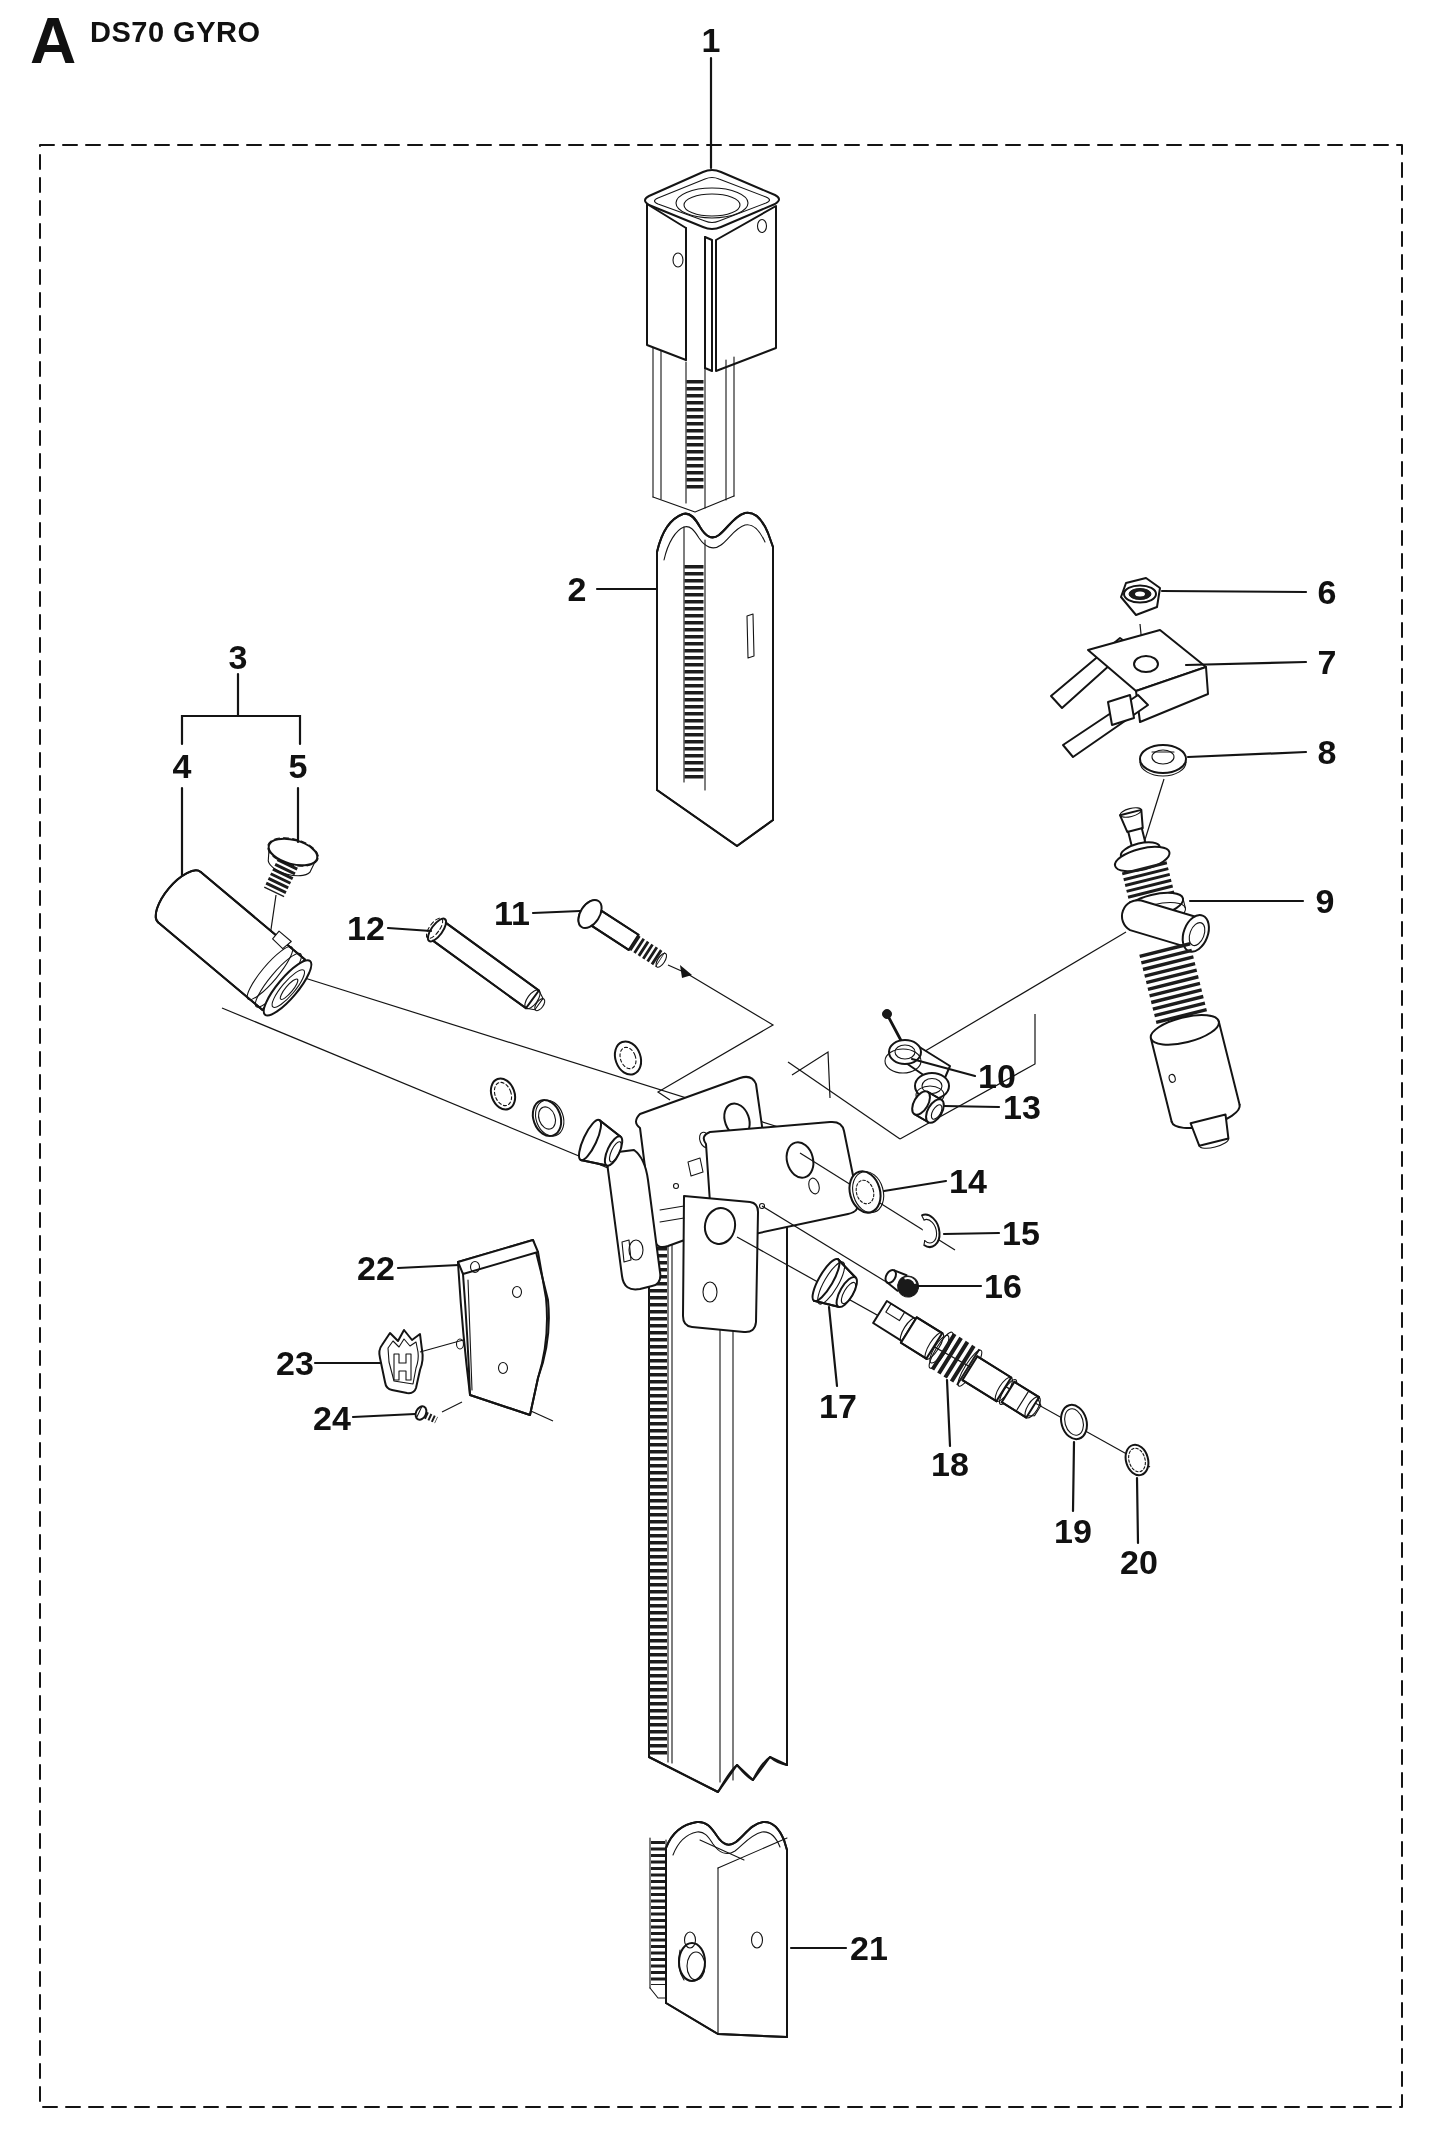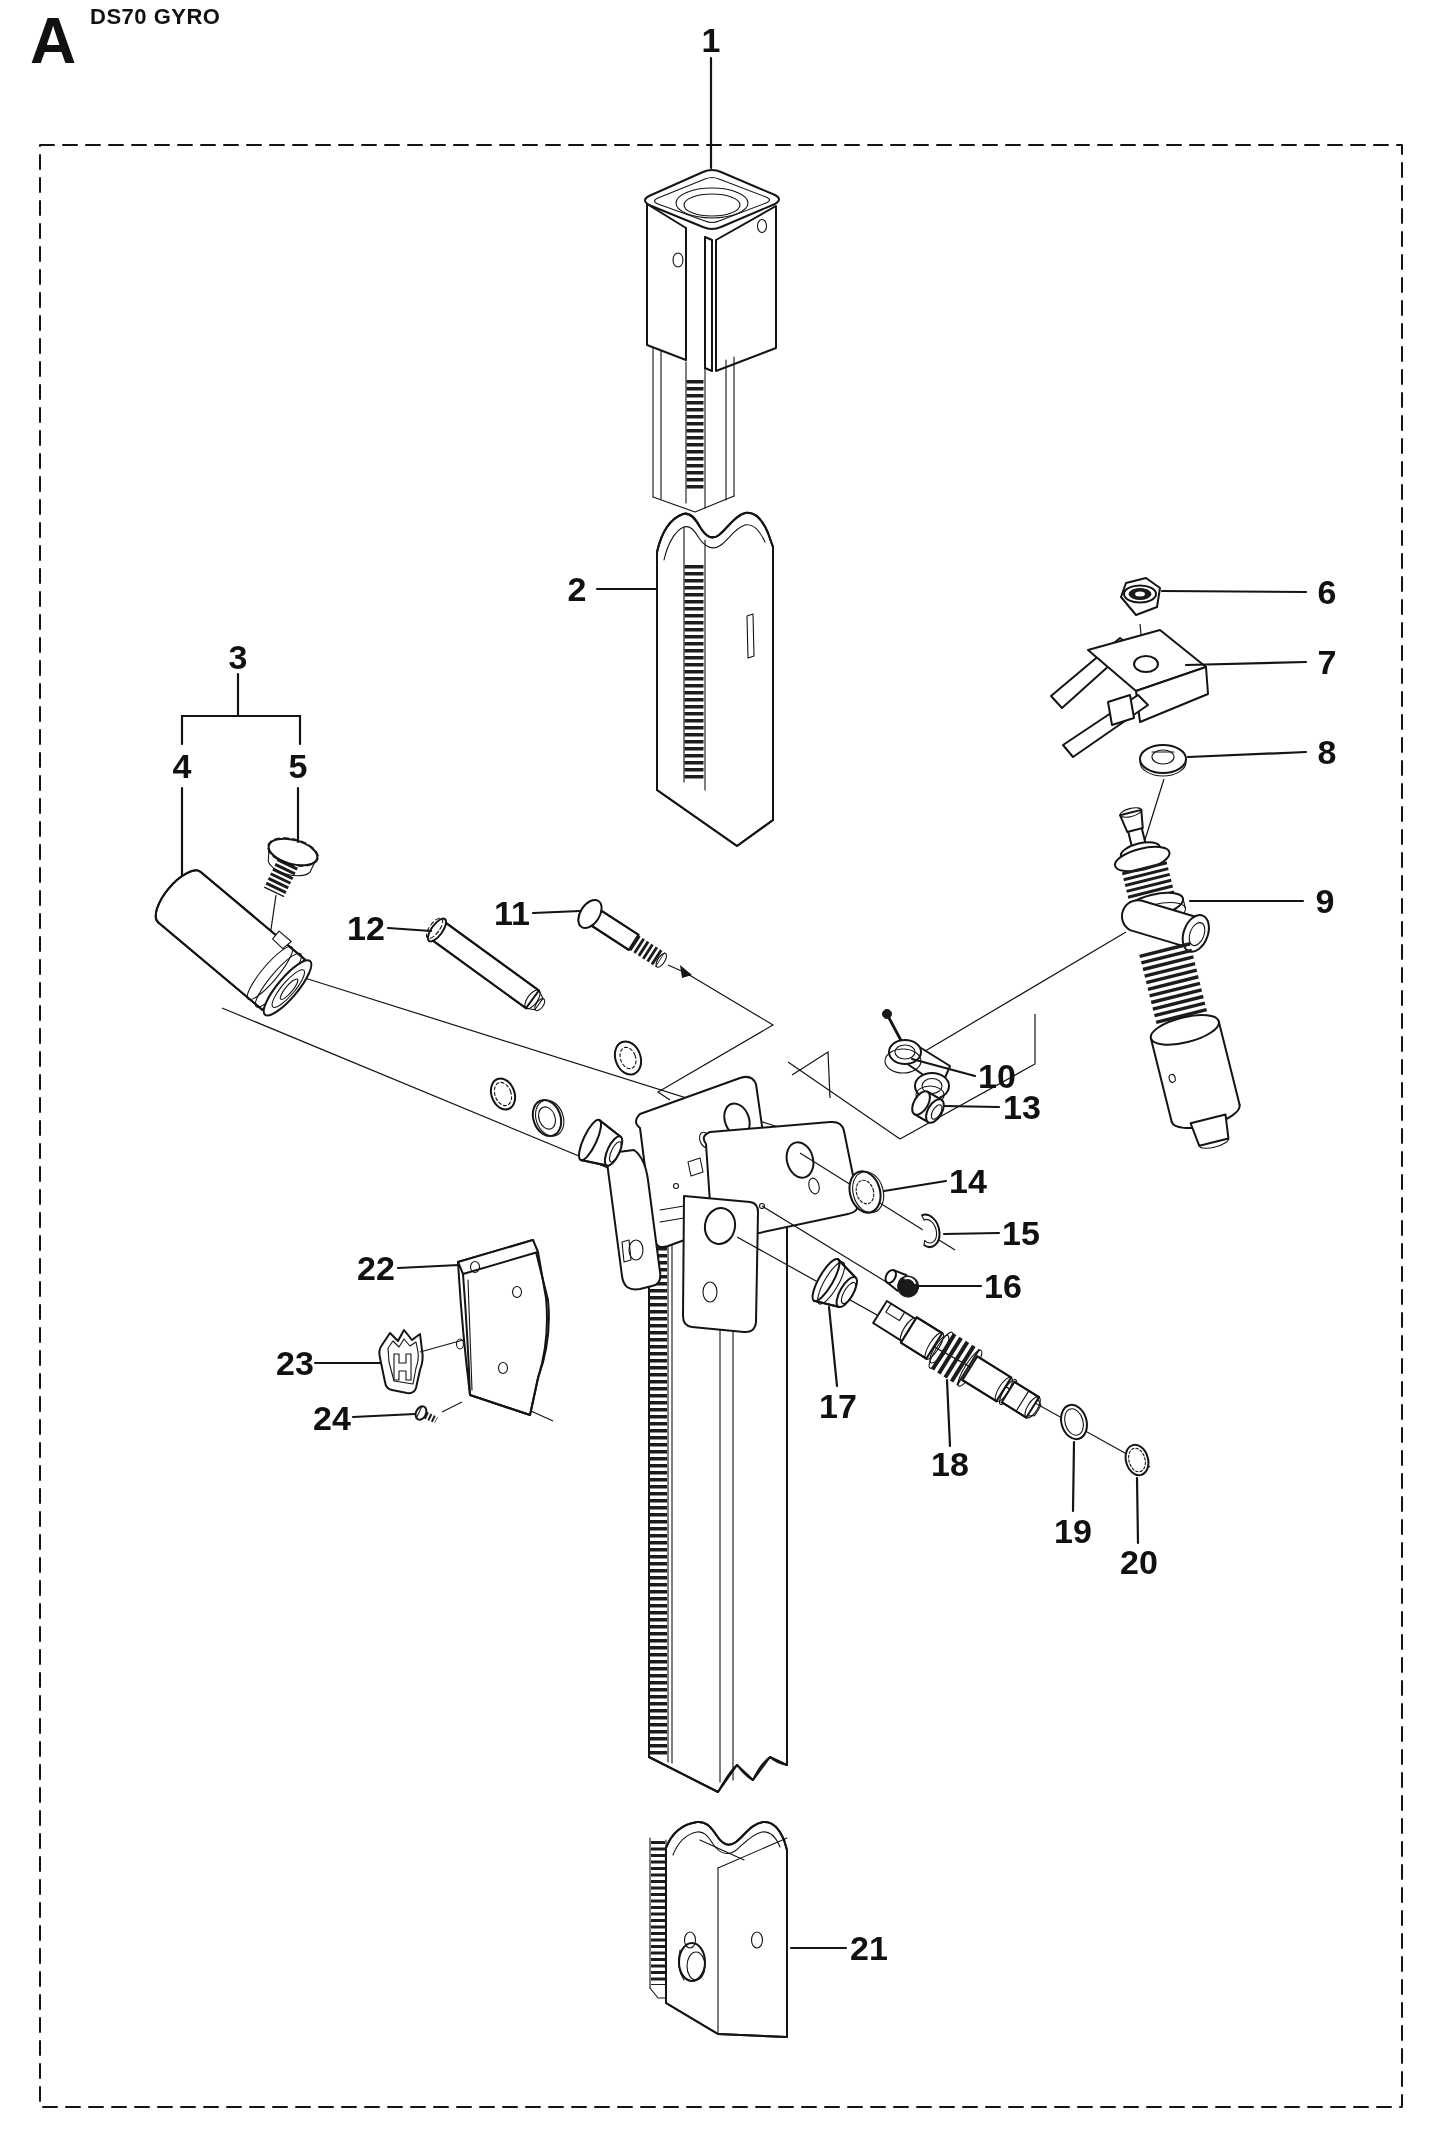--- a/index.html
+++ b/index.html
@@ -1,19 +1,19 @@
 <!DOCTYPE html>
 <html><head>
 <meta charset="utf-8">
 <style>
   html,body{margin:0;padding:0;background:#fff;}
   .stage{position:relative;width:1445px;height:2148px;background:#fff;overflow:hidden;
          font-family:"Liberation Sans",sans-serif;}
   .fig-letter{position:absolute;left:30px;top:4px;font-size:64px;font-weight:bold;color:#111;}
-  .fig-title{position:absolute;left:90px;top:4px;font-size:22px;font-weight:bold;color:#111;letter-spacing:.5px;}
+  .fig-title{position:absolute;left:90px;top:16px;font-size:29px;font-weight:bold;color:#111;letter-spacing:.5px;}
   svg{position:absolute;left:0;top:0;}
   .s{stroke:#141414;fill:none;stroke-width:2;stroke-linecap:round;stroke-linejoin:round;}
   .sf{stroke:#141414;fill:#fff;stroke-width:2;stroke-linejoin:round;}
   .thin{stroke-width:1.1;}
   .thk{stroke-width:2.8;}
   .ld{stroke:#141414;stroke-width:2.2;fill:none;stroke-linecap:round;}
   .cl{stroke:#141414;stroke-width:1.2;fill:none;}
   .rack{stroke:#1c1c1c;fill:none;}
   .darkfill{fill:#1a1a1a;stroke:#1a1a1a;}
   text.callout{font-family:"Liberation Sans",sans-serif;font-size:34px;font-weight:bold;fill:#111;

